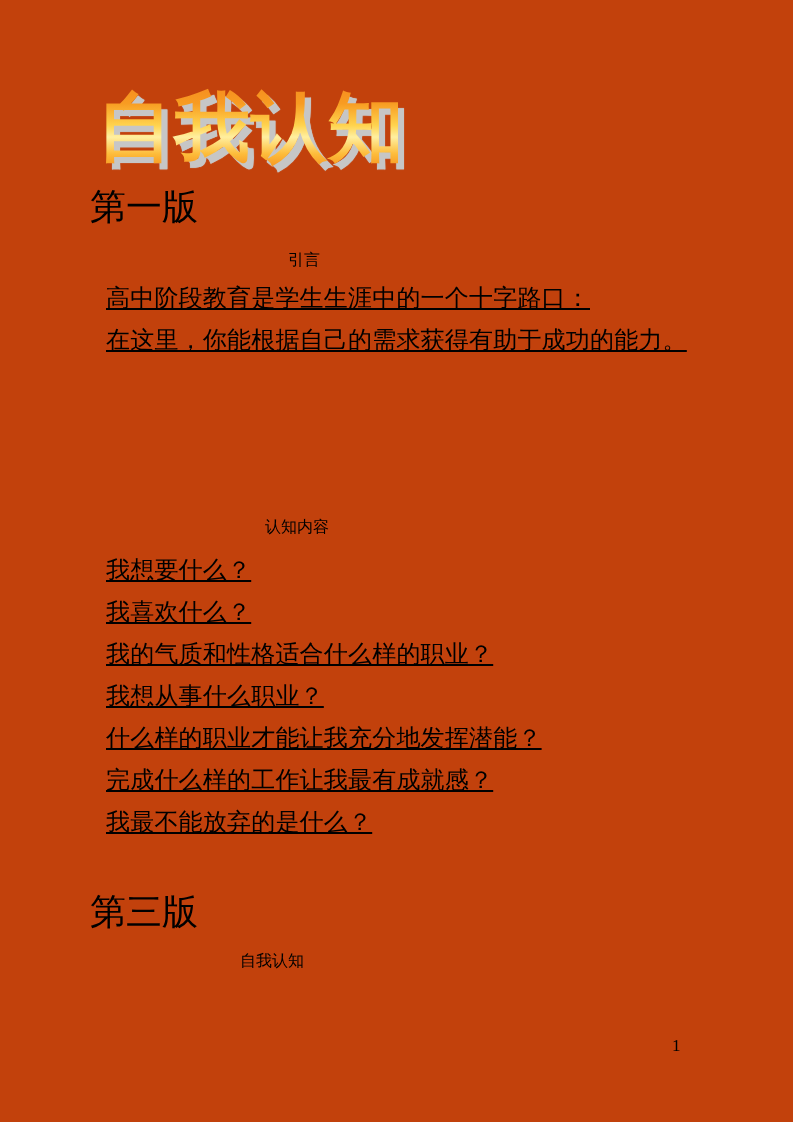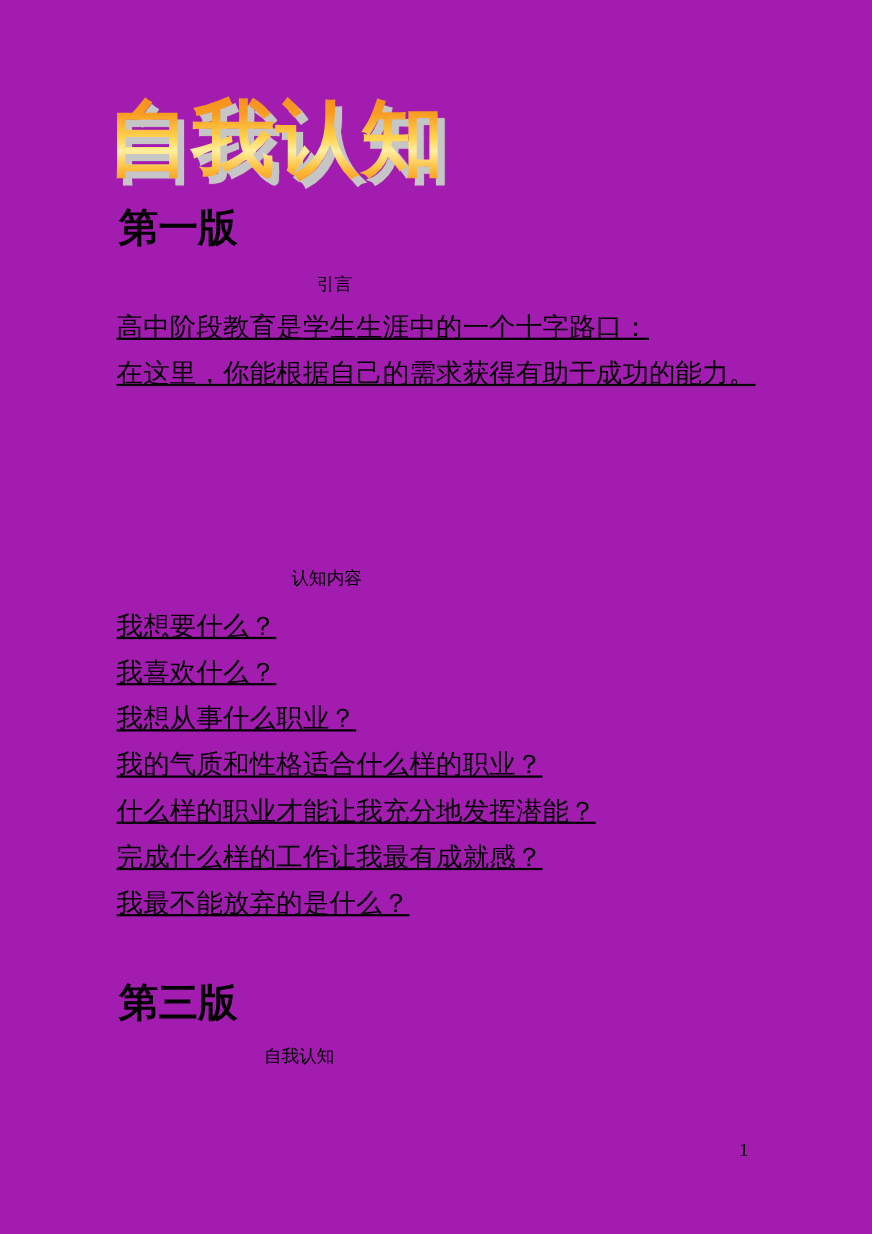--- a/index.html
+++ b/index.html
@@ -5,21 +5,21 @@
   html, body {
     margin: 0;
     padding: 0;
     background: #ffffff;
   }
   .page {
     position: relative;
     width: 793px;
     height: 1122px;
     margin: 0 auto;
-    background: #a21caf;
+    background: #c2410c;
     overflow: hidden;
     font-family: "Liberation Serif", "DejaVu Serif", serif;
     color: #000000;
   }
 
   
   .wordart {
     position: absolute;
     left: 97px;
     top: 89px;
@@ -47,24 +47,24 @@
       #fdbc3a 82%,
       #f6911f 100%);
     -webkit-background-clip: text;
     background-clip: text;
     color: transparent;
   }
 
   
   .h-section {
     position: absolute;
-    left: 108px;
+    left: 90px;
     font-size: 36px;
     line-height: 1;
-    font-weight: 700;
+    font-weight: 400;
     font-family: "Liberation Sans", "DejaVu Sans", sans-serif;
     letter-spacing: 0px;
     white-space: nowrap;
   }
   .h1pos { top: 189px; }
   .h2pos { top: 459px; }
   .h3pos { top: 894px; }
 
   
   .subtitle {
@@ -114,22 +114,22 @@
   <div class="subtitle sub1">引言</div>
   <div class="bodytext para1">
     <div>高中阶段教育是学生生涯中的一个十字路口：</div>
     <div>在这里，你能根据自己的需求获得有助于成功的能力。</div>
   </div>
 
   <div class="subtitle sub2">认知内容</div>
   <div class="bodytext list2">
     <div>我想要什么？</div>
     <div>我喜欢什么？</div>
+    <div>我的气质和性格适合什么样的职业？</div>
     <div>我想从事什么职业？</div>
-    <div>我的气质和性格适合什么样的职业？</div>
     <div>什么样的职业才能让我充分地发挥潜能？</div>
     <div>完成什么样的工作让我最有成就感？</div>
     <div>我最不能放弃的是什么？</div>
   </div>
 
   <div class="h-section h3pos">第三版</div>
   <div class="subtitle sub3">自我认知</div>
 
   <div class="pagenum">1</div>
 

